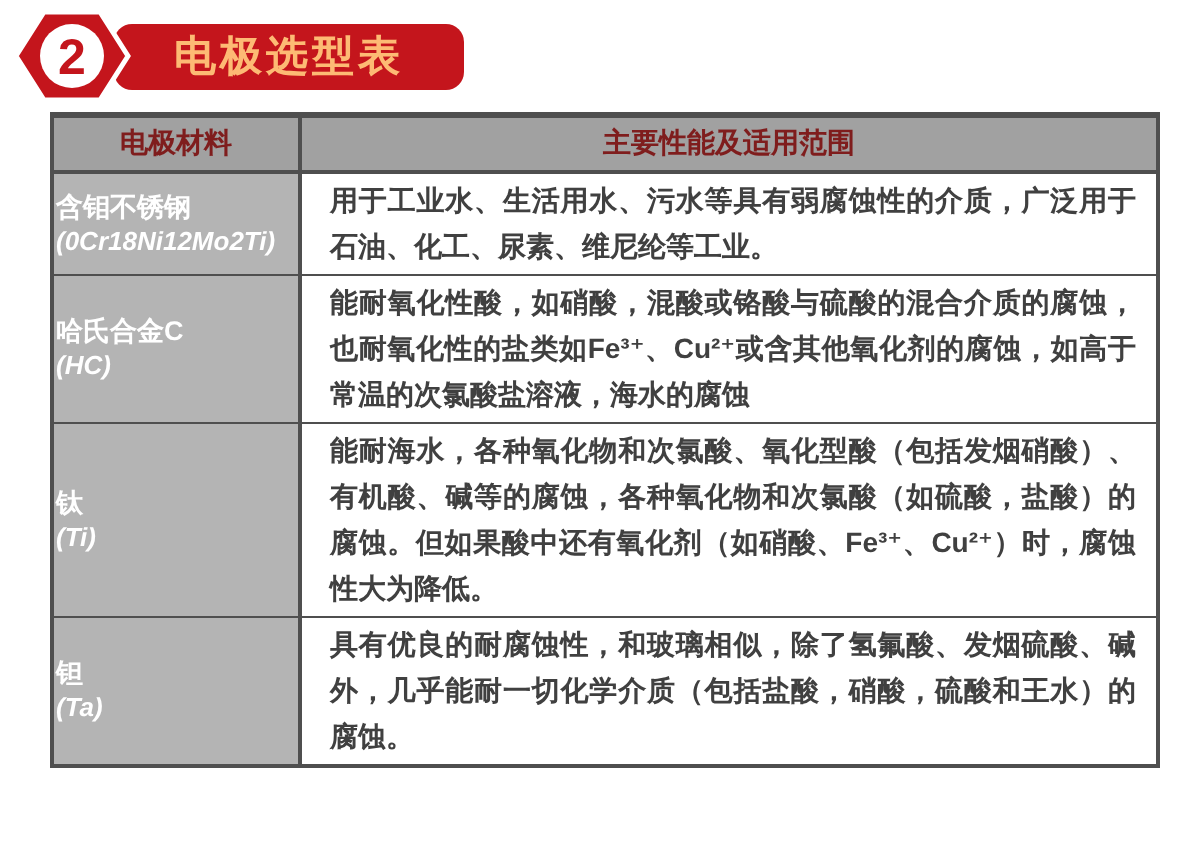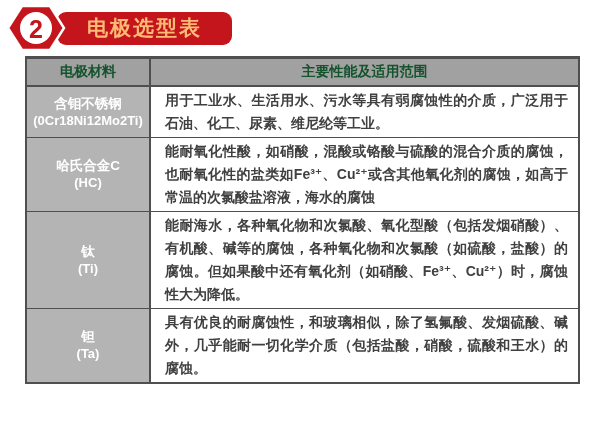--- a/index.html
+++ b/index.html
@@ -49,38 +49,38 @@
     table-layout: fixed;
   }
   .sel-table, .sel-table th, .sel-table td {
     border: 2px solid #4f4f4f;
   }
   .sel-table { border-top-width: 3px; }
   .sel-table tbody th, .sel-table tbody td { border-width: 1px 2px; }
   .col-mat { width: 124px; }
   .sel-table thead th {
     background: #a1a1a1;
-    color: #14532d;
+    color: #7f1d1d;
     font-size: 14px;
     font-weight: bold;
     height: 28px;
     text-align: center;
     vertical-align: middle;
   }
   td.mat {
     background: #b4b4b4;
     color: #ffffff;
     font-size: 13.5px;
     font-weight: bold;
-    text-align: center;
+    text-align: left;
     vertical-align: middle;
     line-height: 17px;
     padding: 2px 1px;
   }
-  td.mat .code { display: block; font-size: 13px; }
+  td.mat .code { display: block; font-size: 13px; font-style: italic; }
   td.desc {
     background: #ffffff;
     color: #404040;
     font-size: 14px;
     font-weight: bold;
     line-height: 23px;
     padding: 2px 10px 2px 14px;
     text-align: justify;
     vertical-align: middle;
   }

